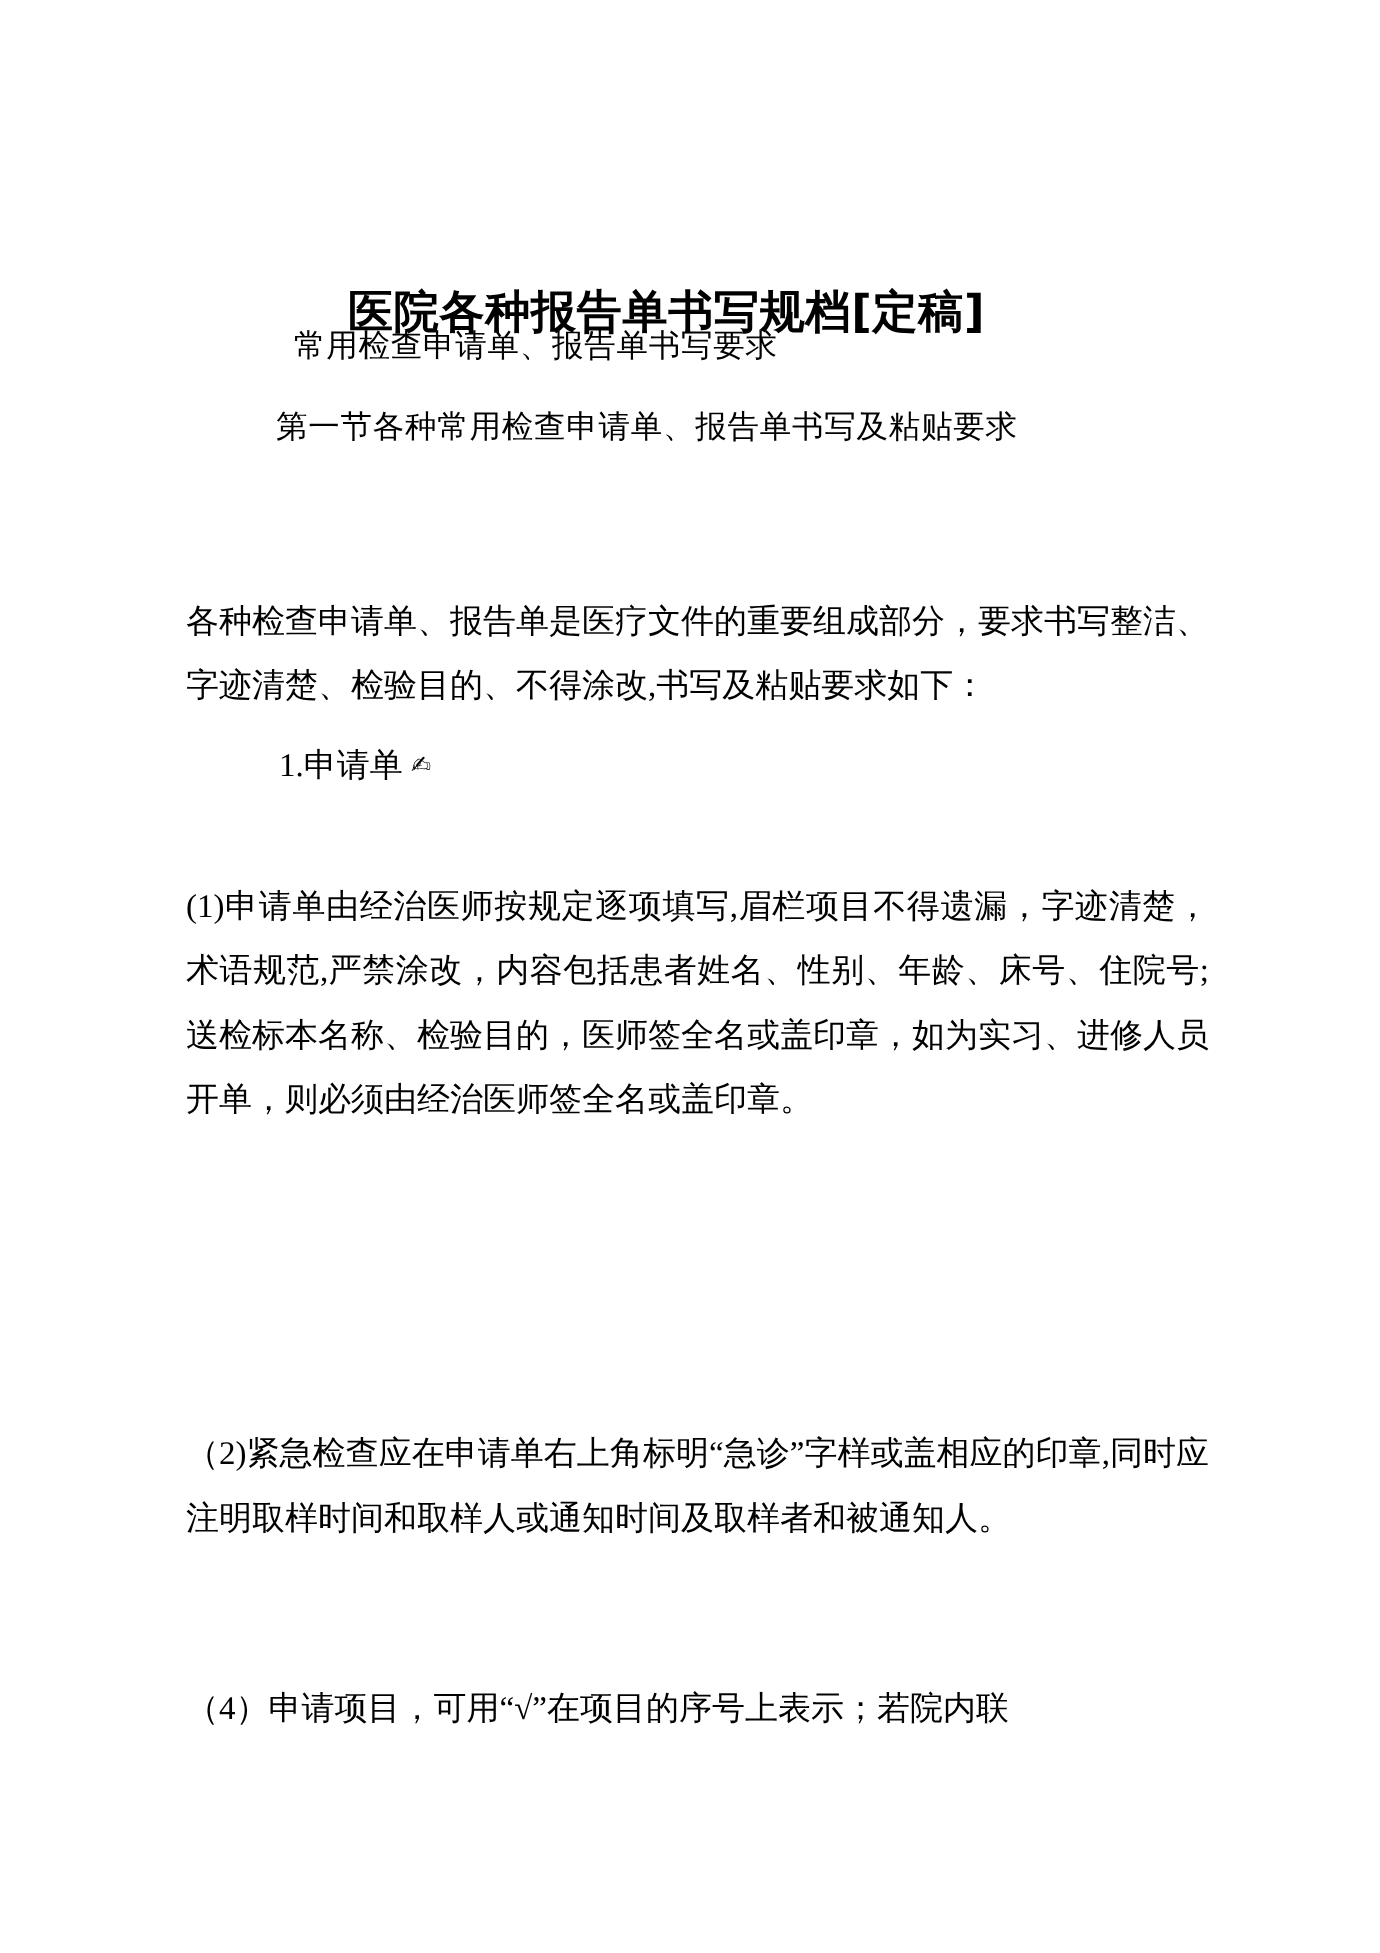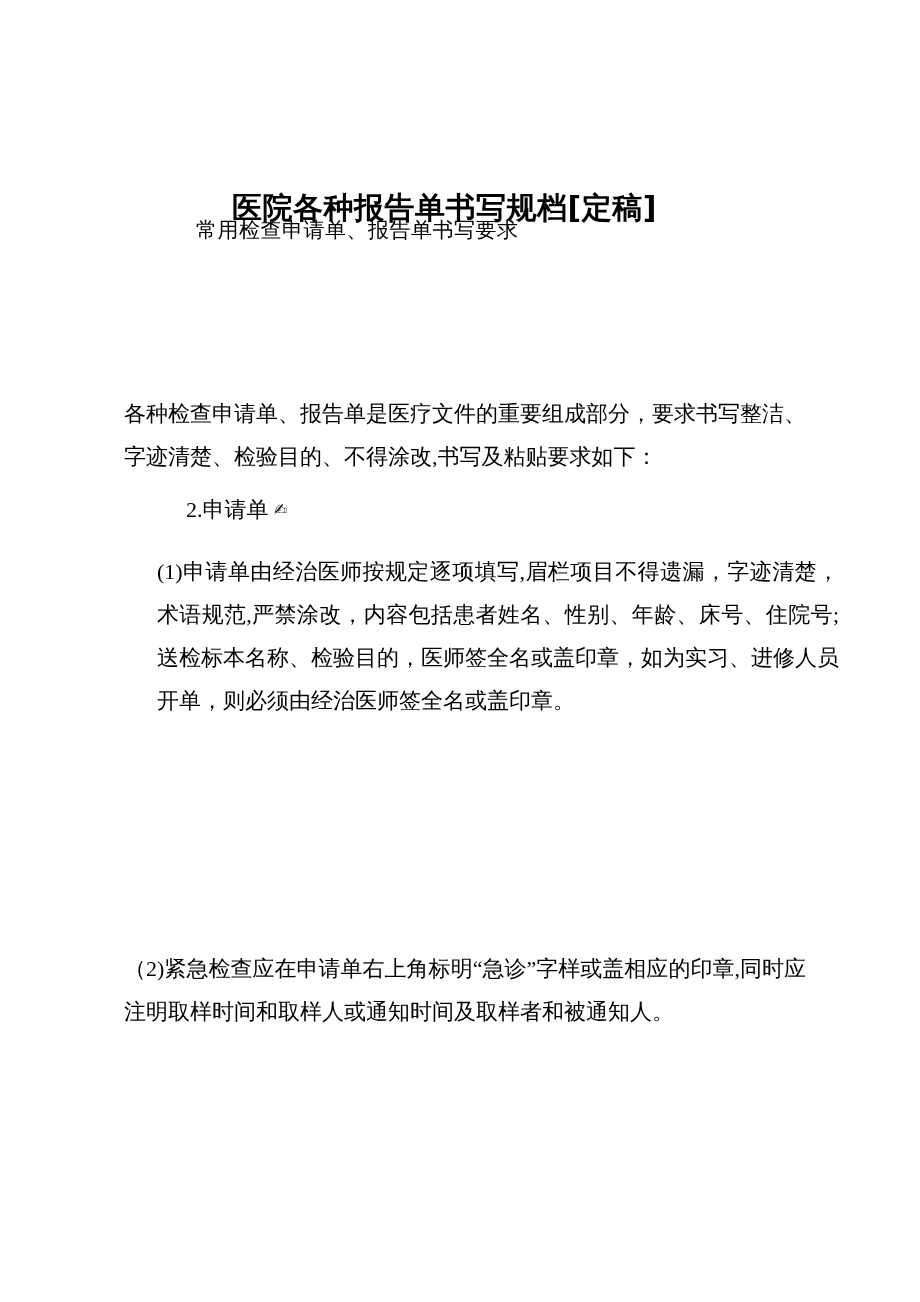--- a/index.html
+++ b/index.html
@@ -57,47 +57,49 @@
     text-justify: inter-ideograph;
   }
   .p1 { top: 370px; }
   .item-1 {
     position: absolute;
     left: 186px;
     top: 495px;
     font-size: 22px;
     white-space: nowrap;
   }
-  .p2 { top: 528px; margin-left: 33px; }
+  .p2 { top: 560px; }
   .p3 { top: 797px; }
   .p4 { top: 925px; }
   .p5 { top: 1095px; }
   .glyph {
     display: inline-block;
     font-family: "DejaVu Sans", "Liberation Sans", sans-serif;
     font-size: 16px;
     transform: translateY(-2px);
   }
 </style>
 </head>
 <body>
 
 <div class="page">
 
   <h1 class="doc-title">医院各种报告单书写规档[定稿]</h1>
 
   <div class="sub-line-1">常用检查申请单、报告单书写要求</div>
 
+  <div class="sub-line-2">第一节各种常用检查申请单、报告单书写及粘贴要求</div>
 
   <p class="body-block p1">各种检查申请单、报告单是医疗文件的重要组成部分，要求书写整洁、字迹清楚、检验目的、不得涂改,书写及粘贴要求如下：</p>
 
   <div class="item-1">
-    <span>2.申请单</span>
+    <span>1.申请单</span>
     <span class="glyph">✍</span>
   </div>
 
   <p class="body-block p2">(1)申请单由经治医师按规定逐项填写,眉栏项目不得遗漏，字迹清楚，术语规范,严禁涂改，内容包括患者姓名、性别、年龄、床号、住院号;送检标本名称、检验目的，医师签全名或盖印章，如为实习、进修人员开单，则必须由经治医师签全名或盖印章。</p>
 
 
   <p class="body-block p4">（2)紧急检查应在申请单右上角标明“急诊”字样或盖相应的印章,同时应注明取样时间和取样人或通知时间及取样者和被通知人。</p>
 
+  <p class="body-block p5">（4）申请项目，可用“√”在项目的序号上表示；若院内联</p>
 
 </div>
 
 </body></html>

